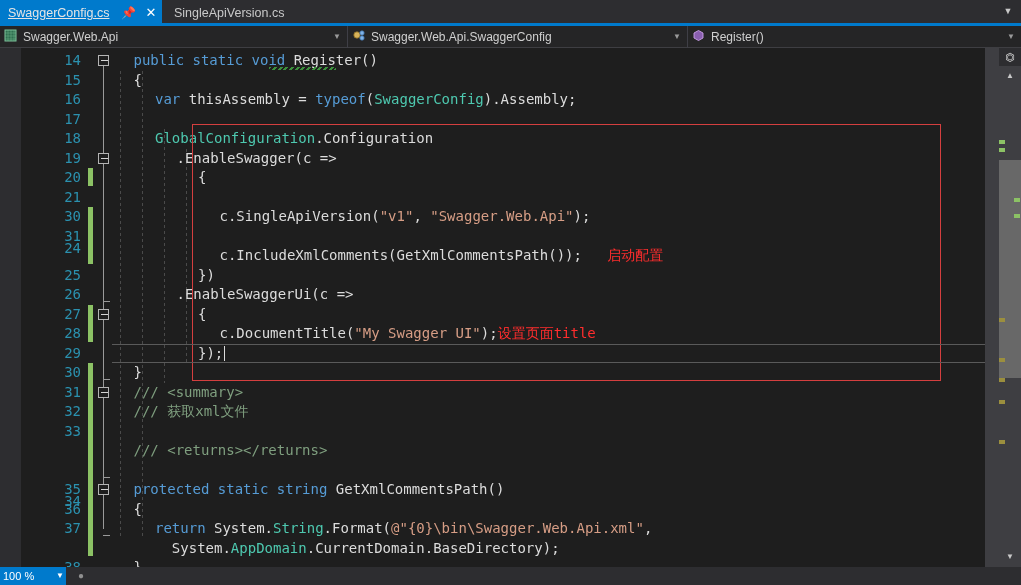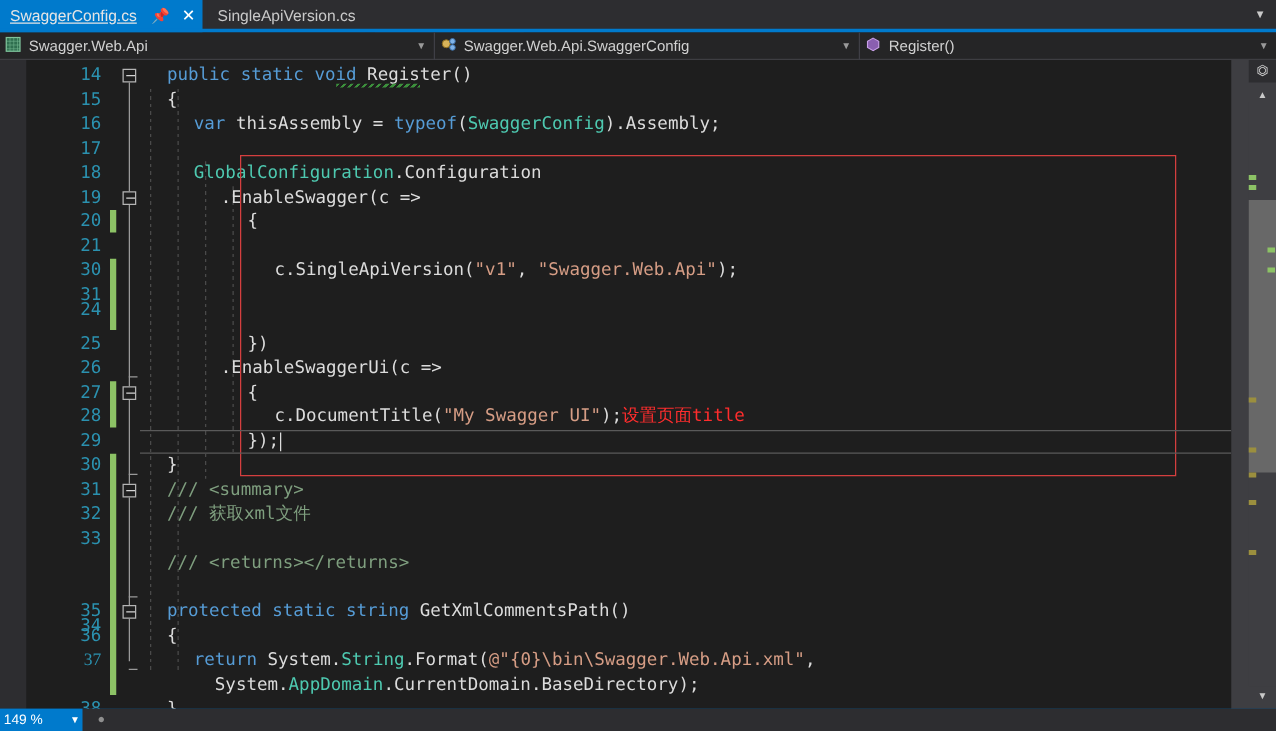--- a/index.html
+++ b/index.html
@@ -238,21 +238,21 @@
         <div class="ln" style="top: 256.5px;">27</div>
         <div class="ln" style="top: 276px;">28</div>
         <div class="ln" style="top: 295.5px;">29</div>
         <div class="ln" style="top: 315px;">30</div>
         <div class="ln" style="top: 334.5px;">31</div>
         <div class="ln" style="top: 354px;">32</div>
         <div class="ln" style="top: 373.5px;">33</div>
         <div class="ln" style="top: 414px; margin-top: 30px;">34</div>
         <div class="ln" style="top: 432px;">35</div>
         <div class="ln" style="top: 451.5px;">36</div>
-        <div class="ln" style="top: 471px; font-family: Liberation Serif, serif;">37</div>
+        <div class="ln" style="top: 471px;">37</div>
         <div class="ln" style="top: 510px;">38</div>
       </div>
     <div class="changebar" id="changebar">
         <div class="chg" style="top: 120px; height: 17.5px;"></div>
         <div class="chg" style="top: 159px; height: 56.5px;"></div>
         <div class="chg" style="top: 256.5px; height: 37px;"></div>
         <div class="chg" style="top: 315px; height: 193px;"></div>
       </div>
     <div class="outline" id="outline">
         <div class="ol-line" style="top: 9px; height: 472px;"></div>
@@ -274,20 +274,21 @@
         <div class="cl" style="top: 3px;"><span style="display: inline-block; width: 21.5px;"></span><span class="kw">public </span><span class="kw">static </span><span class="kw">void </span><span class="pln">Register()</span></div>
         <div class="cl" style="top: 22.5px;"><span style="display: inline-block; width: 21.5px;"></span><span class="pln">{</span></div>
         <div class="cl" style="top: 42px;"><span style="display: inline-block; width: 43px;"></span><span class="kw">var </span><span class="pln">thisAssembly = </span><span class="kw">typeof</span><span class="pln">(</span><span class="typ">SwaggerConfig</span><span class="pln">).Assembly;</span></div>
         <div class="cl" style="top: 61.5px;"><span style="display: inline-block; width: 0px;"></span></div>
         <div class="cl" style="top: 100.5px;"><span style="display: inline-block; width: 64.5px;"></span><span class="pln">.EnableSwagger(c =&gt;</span></div>
         <div class="cl" style="top: 81px;"><span style="display: inline-block; width: 43px;"></span><span class="typ">GlobalConfiguration</span><span class="pln">.Configuration</span></div>
         <div class="cl" style="top: 120px;"><span style="display: inline-block; width: 86px;"></span><span class="pln">{</span></div>
         <div class="cl" style="top: 139.5px;"><span style="display: inline-block; width: 0px;"></span></div>
         <div class="cl" style="top: 159px;"><span style="display: inline-block; width: 107.5px;"></span><span class="pln">c.SingleApiVersion(</span><span class="str">"v1"</span><span class="pln">, </span><span class="str">"Swagger.Web.Api"</span><span class="pln">);</span></div>
         <div class="cl" style="top: 178.5px;"><span style="display: inline-block; width: 0px;"></span></div>
+        <div class="cl" style="top: 198px;"><span style="display: inline-block; width: 107.5px;"></span><span class="pln">c.IncludeXmlComments(GetXmlCommentsPath());</span><span class="note">   启动配置</span></div>
         <div class="cl" style="top: 217.5px;"><span style="display: inline-block; width: 86px;"></span><span class="pln">})</span></div>
         <div class="cl" style="top: 237px;"><span style="display: inline-block; width: 64.5px;"></span><span class="pln">.EnableSwaggerUi(c =&gt;</span></div>
         <div class="cl" style="top: 256.5px;"><span style="display: inline-block; width: 86px;"></span><span class="pln">{</span></div>
         <div class="cl" style="top: 276px;"><span style="display: inline-block; width: 107.5px;"></span><span class="pln">c.DocumentTitle(</span><span class="str">"My Swagger UI"</span><span class="pln">);</span><span class="note">设置页面title</span></div>
         <div class="cl" style="top: 295.5px;"><span style="display: inline-block; width: 86px;"></span><span class="pln">});</span></div>
         <div class="cl" style="top: 315px;"><span style="display: inline-block; width: 21.5px;"></span><span class="pln">}</span></div>
         <div class="cl" style="top: 334.5px;"><span style="display: inline-block; width: 21.5px;"></span><span class="xdoc">/// &lt;summary&gt;</span></div>
         <div class="cl" style="top: 354px;"><span style="display: inline-block; width: 21.5px;"></span><span class="xdoc">/// 获取xml文件</span></div>
         <div class="cl" style="top: 393px;"><span style="display: inline-block; width: 21.5px;"></span><span class="xdoc">/// &lt;returns&gt;&lt;/returns&gt;</span></div>
         <div class="cl" style="top: 432px;"><span style="display: inline-block; width: 21.5px;"></span><span class="kw">protected </span><span class="kw">static </span><span class="kw">string </span><span class="pln">GetXmlCommentsPath()</span></div>
@@ -315,21 +316,21 @@
     <div class="vmark olive" style="left:14px; top:310px;"></div>
     <div class="vmark olive" style="left:14px; top:330px;"></div>
     <div class="vmark olive" style="left:14px; top:352px;"></div>
     <div class="vmark olive" style="left:14px; top:392px;"></div>
     <div class="vbar-updown" style="bottom:2px;">▼</div>
   </div>
 
   <div class="hsplit"></div>
   <div class="statusbar">
     <div class="zoombox">
-      <span>149 %</span>
+      <span>100 %</span>
       <span class="zoom-chev">▼</span>
     </div>
     <div class="status-rest">
       <span class="status-ic">●</span>
     </div>
   </div>
 
 </div>
 
 </body></html>

